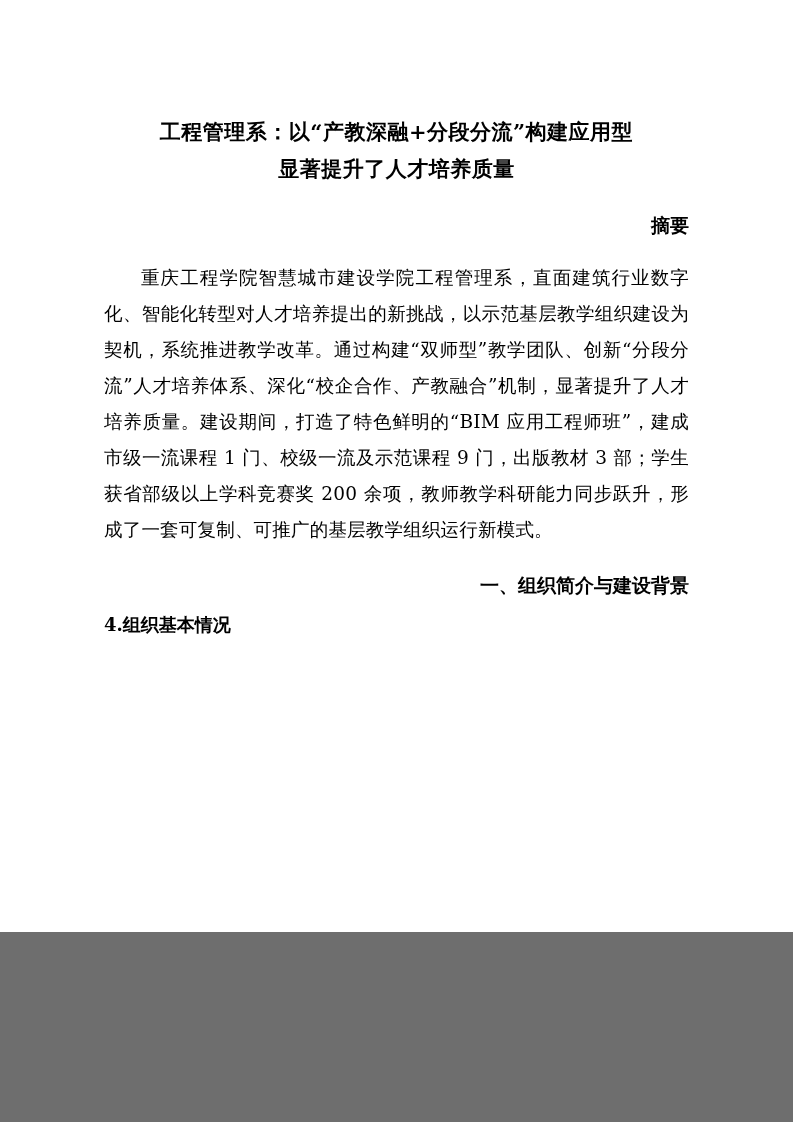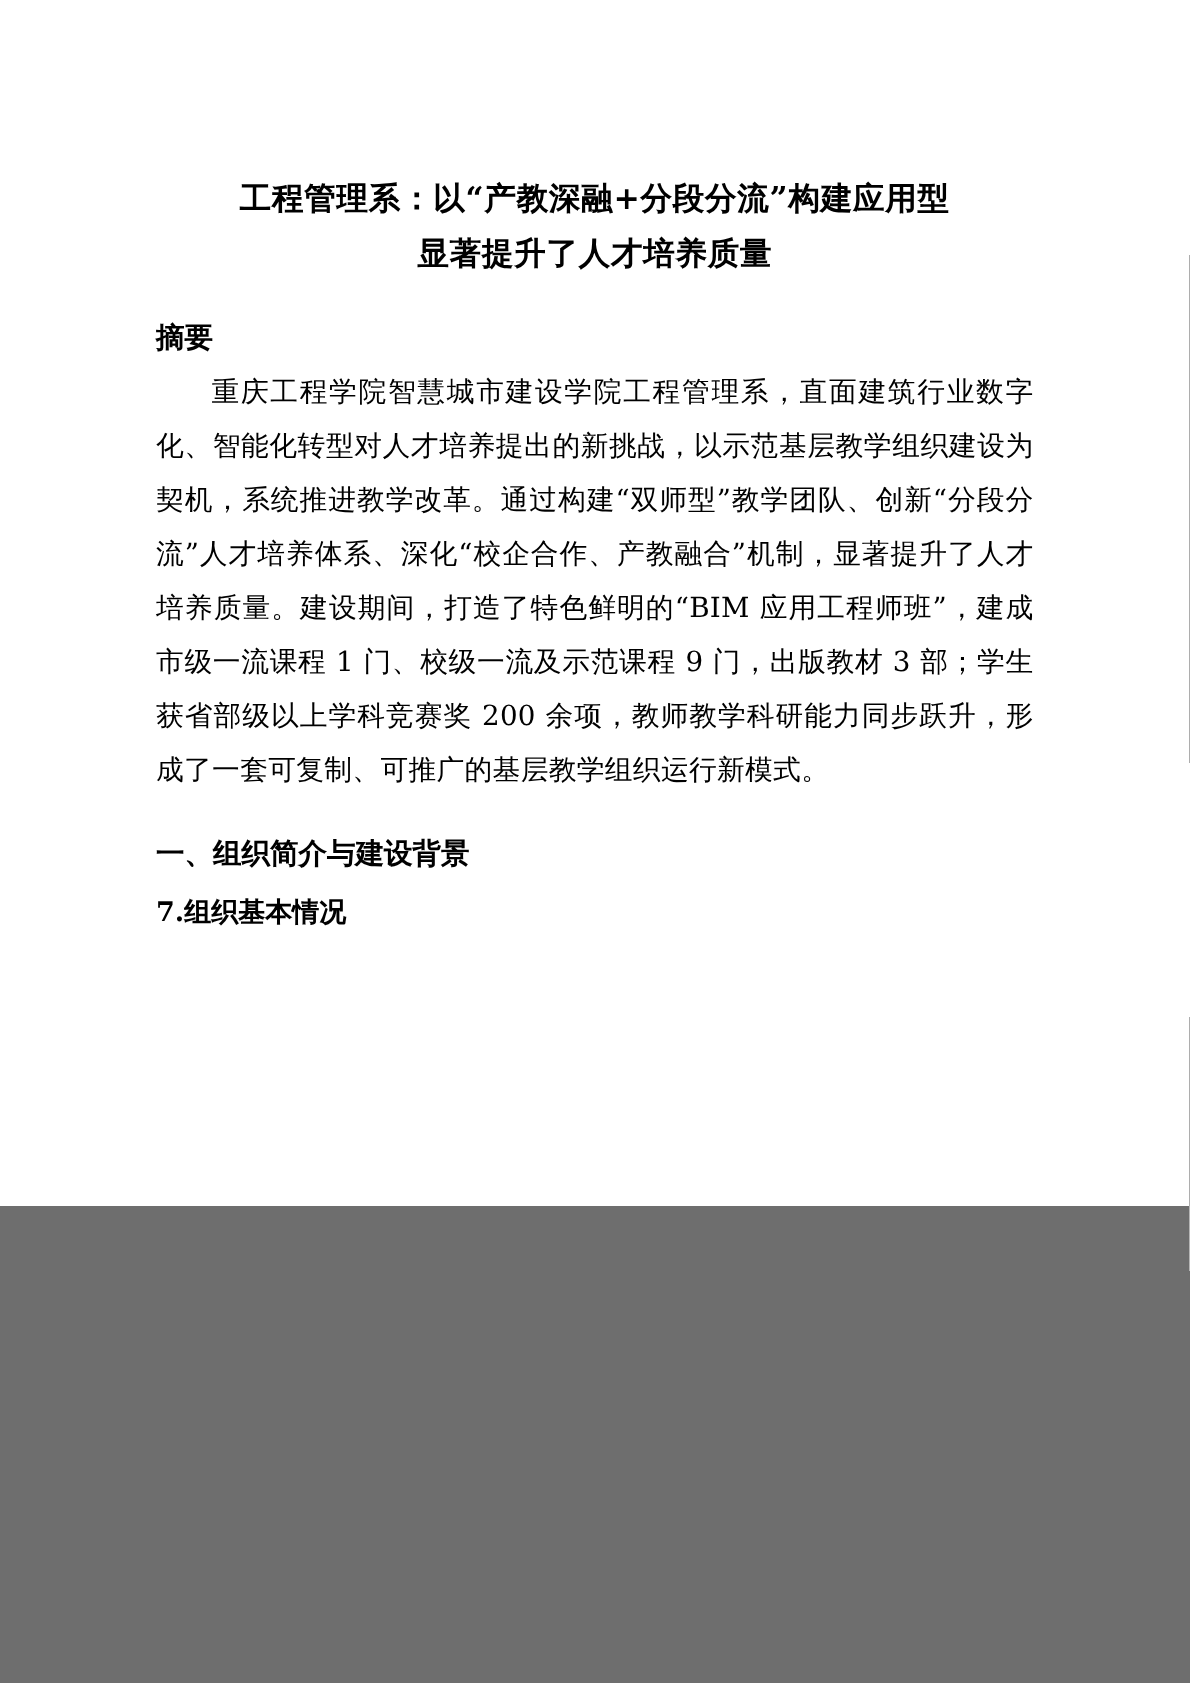--- a/index.html
+++ b/index.html
@@ -5,21 +5,21 @@
   html, body {
     margin: 0;
     padding: 0;
     background: #6e6e6e;
   }
   body {
     font-family: "DejaVu Serif", "Liberation Serif", serif;
   }
   .page {
     width: 793px;
-    height: 804px;
+    height: 932px;
     background: #ffffff;
     margin: 0 auto;
     position: relative;
     box-sizing: border-box;
     padding: 96px 104px 76px 104px;
     overflow: hidden;
   }
   .doc-title {
     font-size: 21px;
     font-weight: bold;
@@ -31,36 +31,37 @@
   }
   .doc-title .line {
     display: block;
   }
   .section-heading {
     font-size: 19px;
     font-weight: bold;
     color: #000;
     margin: 22px 0 4px 0;
     line-height: 1.6;
+    text-align: right;
   }
   .sub-heading {
     font-size: 18px;
     font-weight: bold;
     color: #000;
     margin: 10px 0 2px 0;
     line-height: 1.6;
   }
   .para {
     font-size: 18.5px;
     line-height: 1.95;
     color: #000;
     text-align: justify;
     text-justify: inter-ideograph;
     text-indent: 2em;
-    margin: 4px 0 0 0;
+    margin: 20px 0 0 0;
     letter-spacing: 0.2px;
   }
   .para.tight {
     margin-top: 2px;
   }
 </style>
 </head>
 <body>
 
 <div class="page">
@@ -69,16 +70,16 @@
     <span class="line">工程管理系：以“产教深融+分段分流”构建应用型</span>
     <span class="line">显著提升了人才培养质量</span>
   </h1>
 
   <div class="section-heading">摘要</div>
 
   <p class="para">重庆工程学院智慧城市建设学院工程管理系，直面建筑行业数字化、智能化转型对人才培养提出的新挑战，以示范基层教学组织建设为契机，系统推进教学改革。通过构建“双师型”教学团队、创新“分段分流”人才培养体系、深化“校企合作、产教融合”机制，显著提升了人才培养质量。建设期间，打造了特色鲜明的“BIM 应用工程师班”，建成市级一流课程 1 门、校级一流及示范课程 9 门，出版教材 3 部；学生获省部级以上学科竞赛奖 200 余项，教师教学科研能力同步跃升，形成了一套可复制、可推广的基层教学组织运行新模式。</p>
 
   <div class="section-heading">一、组织简介与建设背景</div>
 
-  <div class="sub-heading">7.组织基本情况</div>
+  <div class="sub-heading">4.组织基本情况</div>
 
 
 </div>
 
 </body></html>

